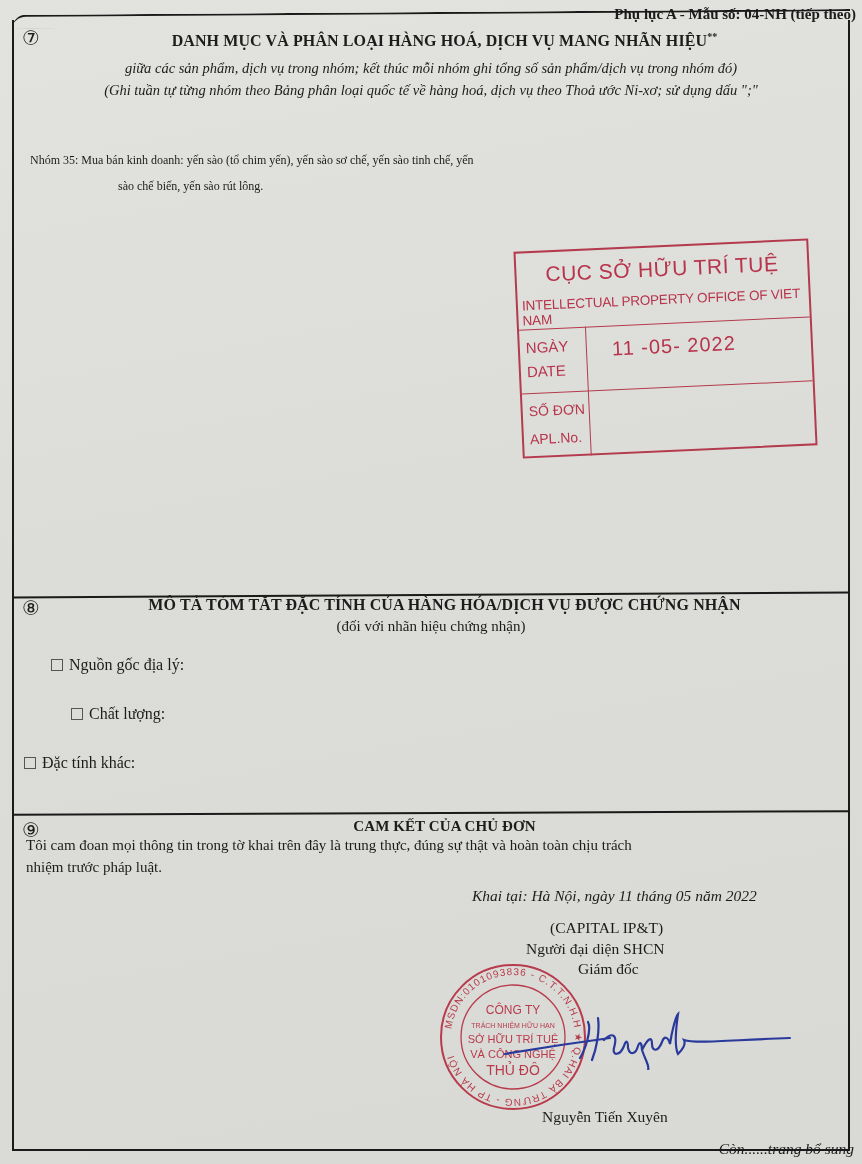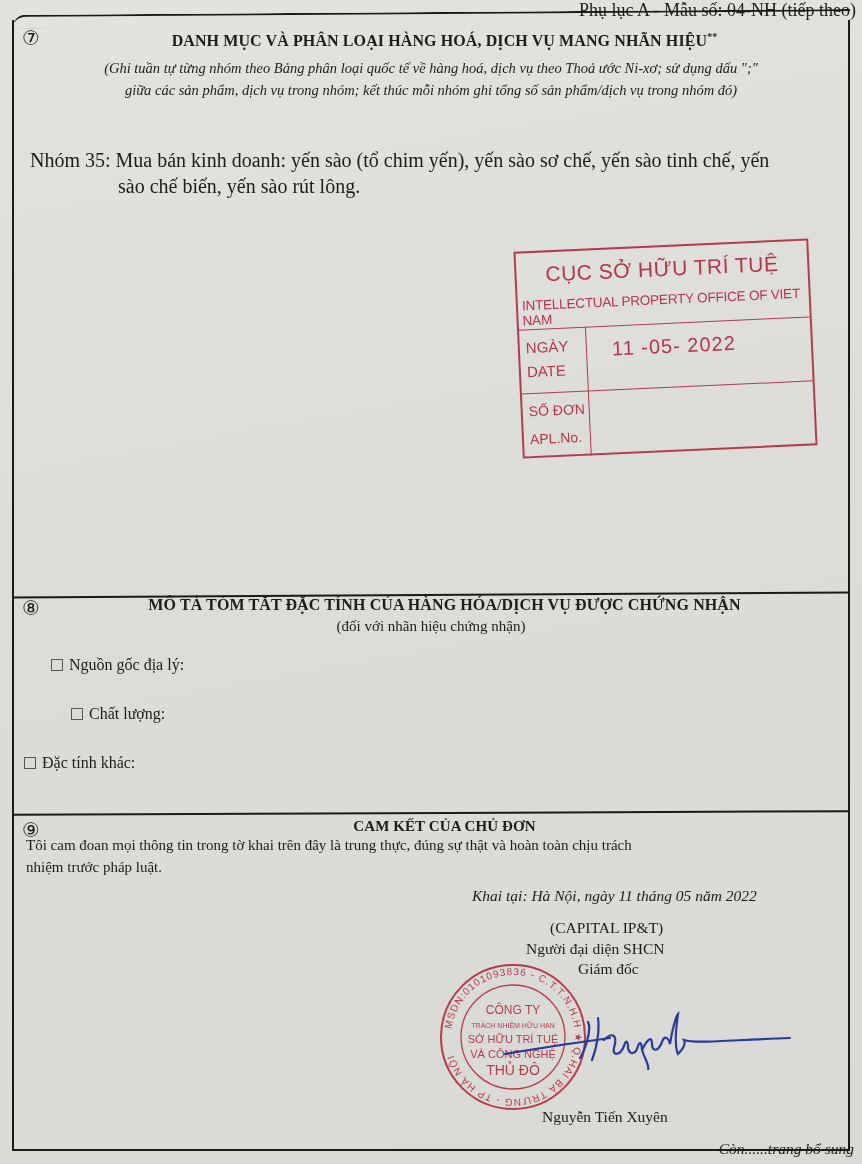--- a/index.html
+++ b/index.html
@@ -7,22 +7,22 @@
     width: 862px; height: 1164px; overflow: hidden;
     background: #dcddd8;
     font-family: "Liberation Serif", "DejaVu Serif", serif;
     color: #1c1c1c;
   }
   .page {
     position: relative; width: 862px; height: 1164px;
     background: linear-gradient(170deg, #e2e3df 0%, #dcddd8 45%, #d9dad5 100%);
   }
   .header-right {
-    position: absolute; right: 6px; top: 0;
-    font-size: 18px; font-weight: normal;
+    position: absolute; right: 6px; top: 6px;
+    font-size: 15px; font-weight: bold;
   }
   .frame {
     position: absolute; left: 12px; top: 20px; width: 838px; height: 1131px;
     border: 2px solid #1a1a1a; border-top: none;
   }
   .frame-top {
     position: absolute; left: 12px; top: 12px; width: 838px; height: 14px;
     border-top: 2px solid #1a1a1a;
     border-radius: 40px 0 0 0;
     transform: skewY(-0.4deg);
@@ -39,21 +39,21 @@
   .sec-sub {
     position: absolute; left: 0; width: 100%; text-align: center;
     font-size: 15px;
   }
   .italic-note {
     position: absolute; left: 0; width: 100%; text-align: center;
     font-style: italic; font-size: 14.5px; line-height: 22px;
   }
   .group-text {
     position: absolute; left: 18px; width: 815px;
-    font-size: 20px; line-height: 26px;
+    font-size: 12px; line-height: 26px;
   }
   .group-text .line2 { padding-left: 88px; display: block; }
   
   .stamp {
     position: absolute; left: 518px; top: 245px; width: 295px; height: 207px;
     border: 2px solid #b43a4e; color: #b8344c;
     transform: rotate(-2.6deg);
     font-family: "Liberation Sans", "DejaVu Sans", sans-serif;
   }
   .stamp .st-title { position: absolute; left: 0; top: 10px; width: 100%; text-align: center; font-size: 21px; letter-spacing: 0.5px; }
@@ -87,22 +87,22 @@
 
   <div class="frame"></div>
   <div class="frame-top"></div>
 
   <div class="section" style="top:24px;height:556px;">
     <div class="num" style="left:10px;top:2px;">⑦</div>
     <div class="sec-title" style="top:7px;">
       <span>DANH MỤC VÀ PHÂN LOẠI HÀNG HOÁ, DỊCH VỤ MANG NHÃN HIỆU</span><sup style="font-size:10px;">**</sup>
     </div>
     <div class="italic-note" style="top:33px;">
+      <div>giữa các sản phẩm, dịch vụ trong nhóm; kết thúc mỗi nhóm ghi tổng số sản phẩm/dịch vụ trong nhóm đó)</div>
       <div>(Ghi tuần tự từng nhóm theo Bảng phân loại quốc tế về hàng hoá, dịch vụ theo Thoả ước Ni-xơ; sử dụng dấu ";"</div>
-      <div>giữa các sản phẩm, dịch vụ trong nhóm; kết thúc mỗi nhóm ghi tổng số sản phẩm/dịch vụ trong nhóm đó)</div>
     </div>
     <div class="group-text" style="top:123px;">
       <span>Nhóm 35: Mua bán kinh doanh: yến sào (tổ chim yến), yến sào sơ chế, yến sào tinh chế, yến</span>
       <span class="line2">sào chế biến, yến sào rút lông.</span>
     </div>
   </div>
 
   <div class="stamp">
     <div class="st-title">CỤC SỞ HỮU TRÍ TUỆ</div>
     <div class="st-sub">INTELLECTUAL PROPERTY OFFICE OF VIET NAM</div>

